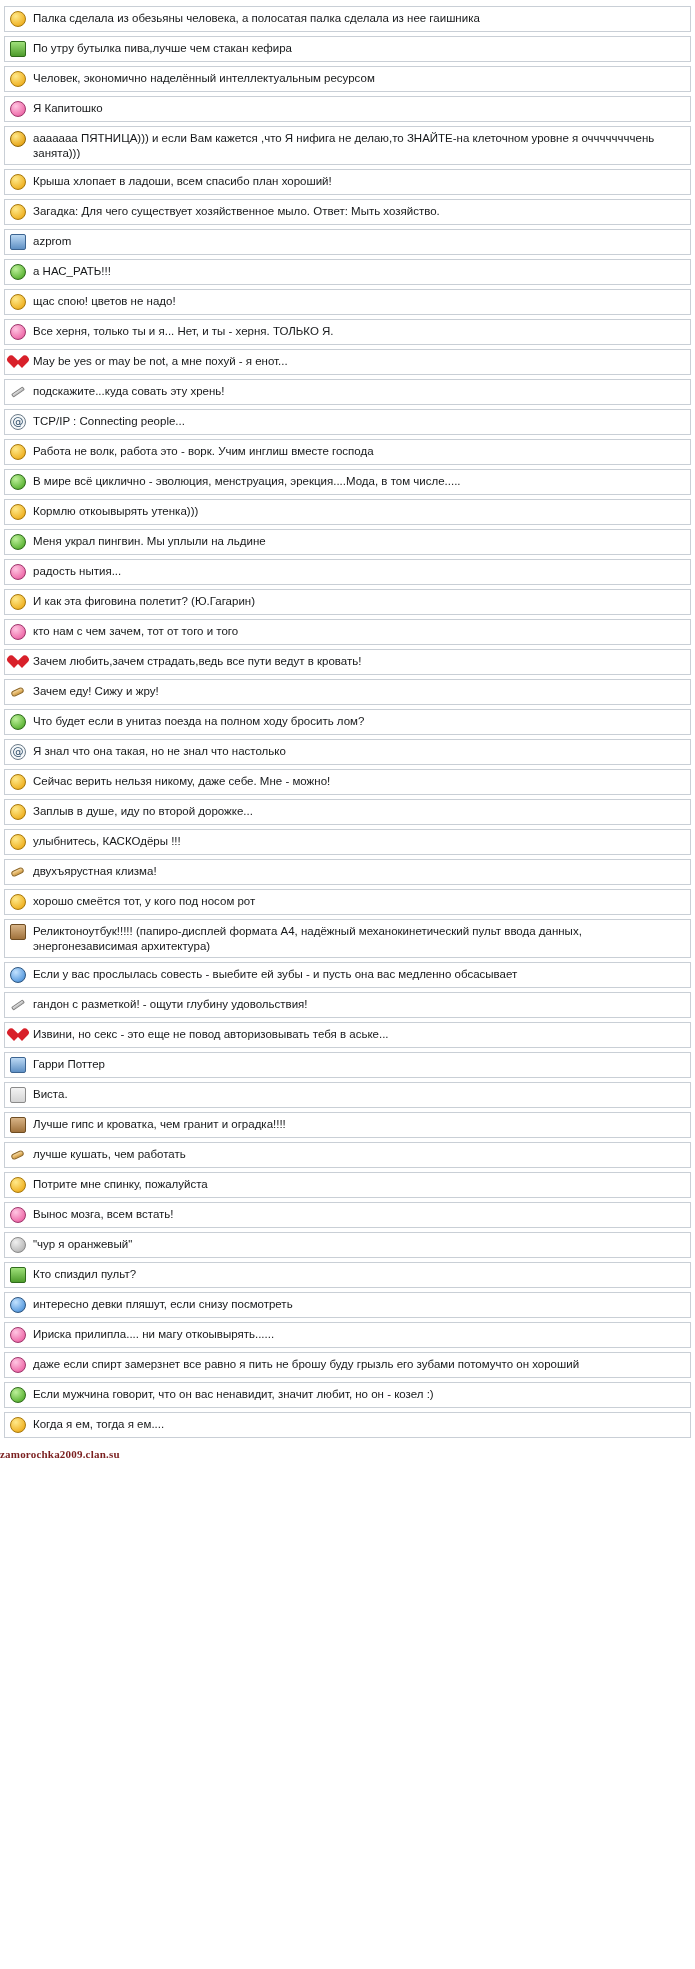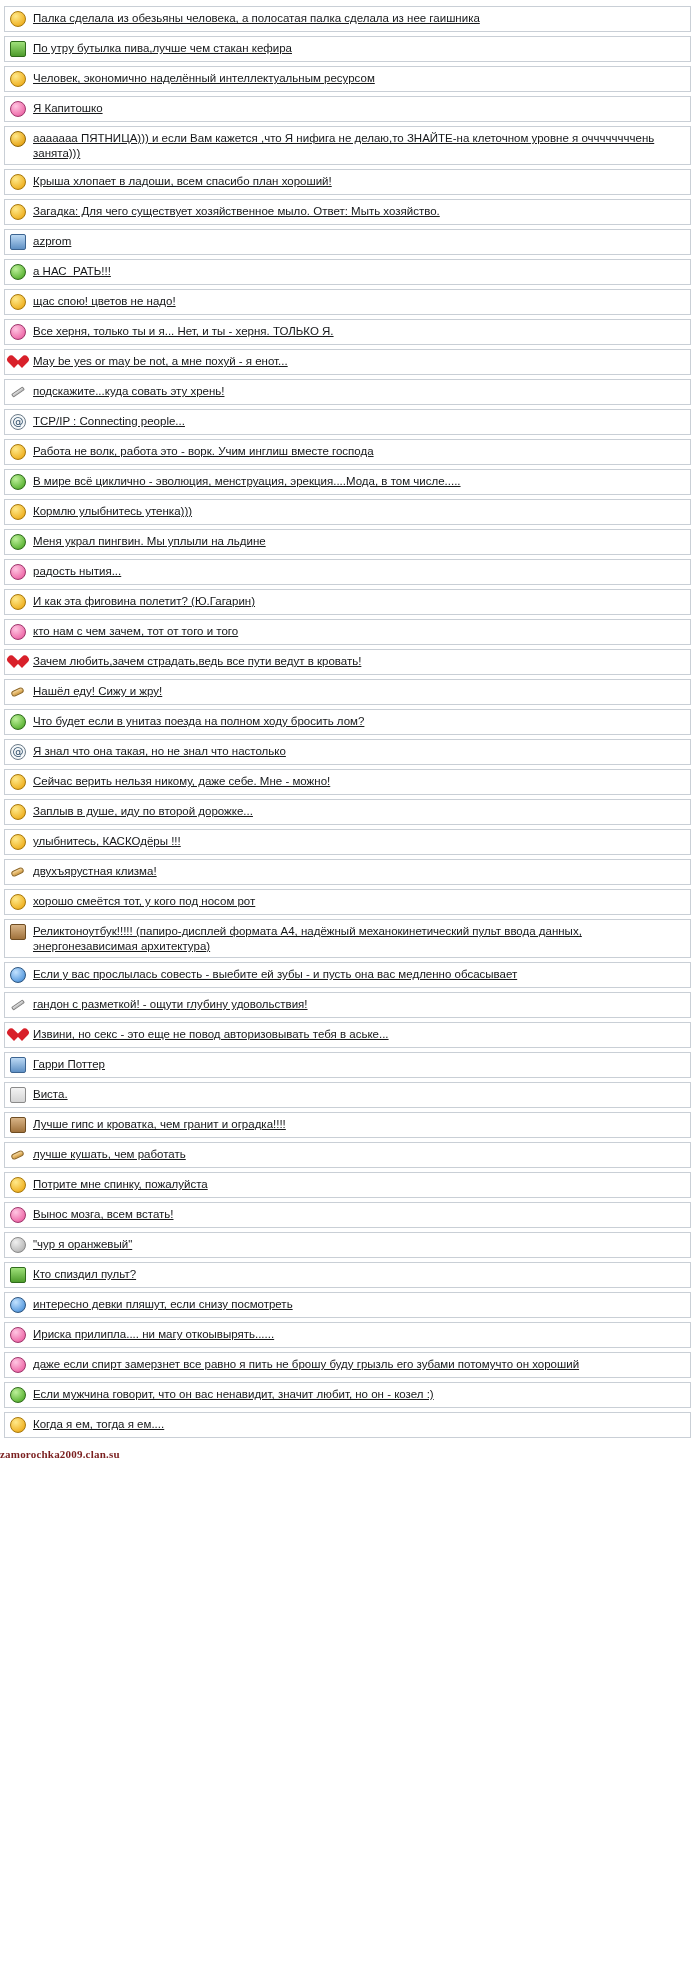--- a/index.html
+++ b/index.html
@@ -36,21 +36,20 @@
     position: relative;
     display: block;
   }
   .row .txt {
     flex: 1 1 auto;
     font-size: 11.5px;
     line-height: 15px;
     color: #16181a;
     padding-top: 1px;
     word-wrap: break-word;
-    text-decoration: underline;
   }
   
   .g {
     position: absolute;
     left: 1px;
     top: 0;
     width: 16px;
     height: 16px;
     border-radius: 50%;
     box-sizing: border-box;
@@ -208,21 +207,21 @@
     <div class="row">
       <span class="ico">
         <span class="g green"></span>
       </span>
       <span class="txt">В мире всё циклично - эволюция, менструация, эрекция....Мода, в том числе.....</span>
     </div>
     <div class="row">
       <span class="ico">
         <span class="g smile"></span>
       </span>
-      <span class="txt">Кормлю улыбнитесь утенка)))</span>
+      <span class="txt">Кормлю откоывырять утенка)))</span>
     </div>
     <div class="row">
       <span class="ico">
         <span class="g green"></span>
       </span>
       <span class="txt">Меня украл пингвин. Мы уплыли на льдине</span>
     </div>
     <div class="row">
       <span class="ico">
         <span class="g pink"></span>
@@ -244,21 +243,21 @@
     <div class="row">
       <span class="ico">
         <span class="g heart"></span>
       </span>
       <span class="txt">Зачем любить,зачем страдать,ведь все пути ведут в кровать!</span>
     </div>
     <div class="row">
       <span class="ico">
         <span class="g tube"></span>
       </span>
-      <span class="txt">Нашёл еду! Сижу и жру!</span>
+      <span class="txt">Зачем еду! Сижу и жру!</span>
     </div>
     <div class="row">
       <span class="ico">
         <span class="g green"></span>
       </span>
       <span class="txt">Что будет если в унитаз поезда на полном ходу бросить лом?</span>
     </div>
     <div class="row">
       <span class="ico">
         <span class="g at">@</span>

